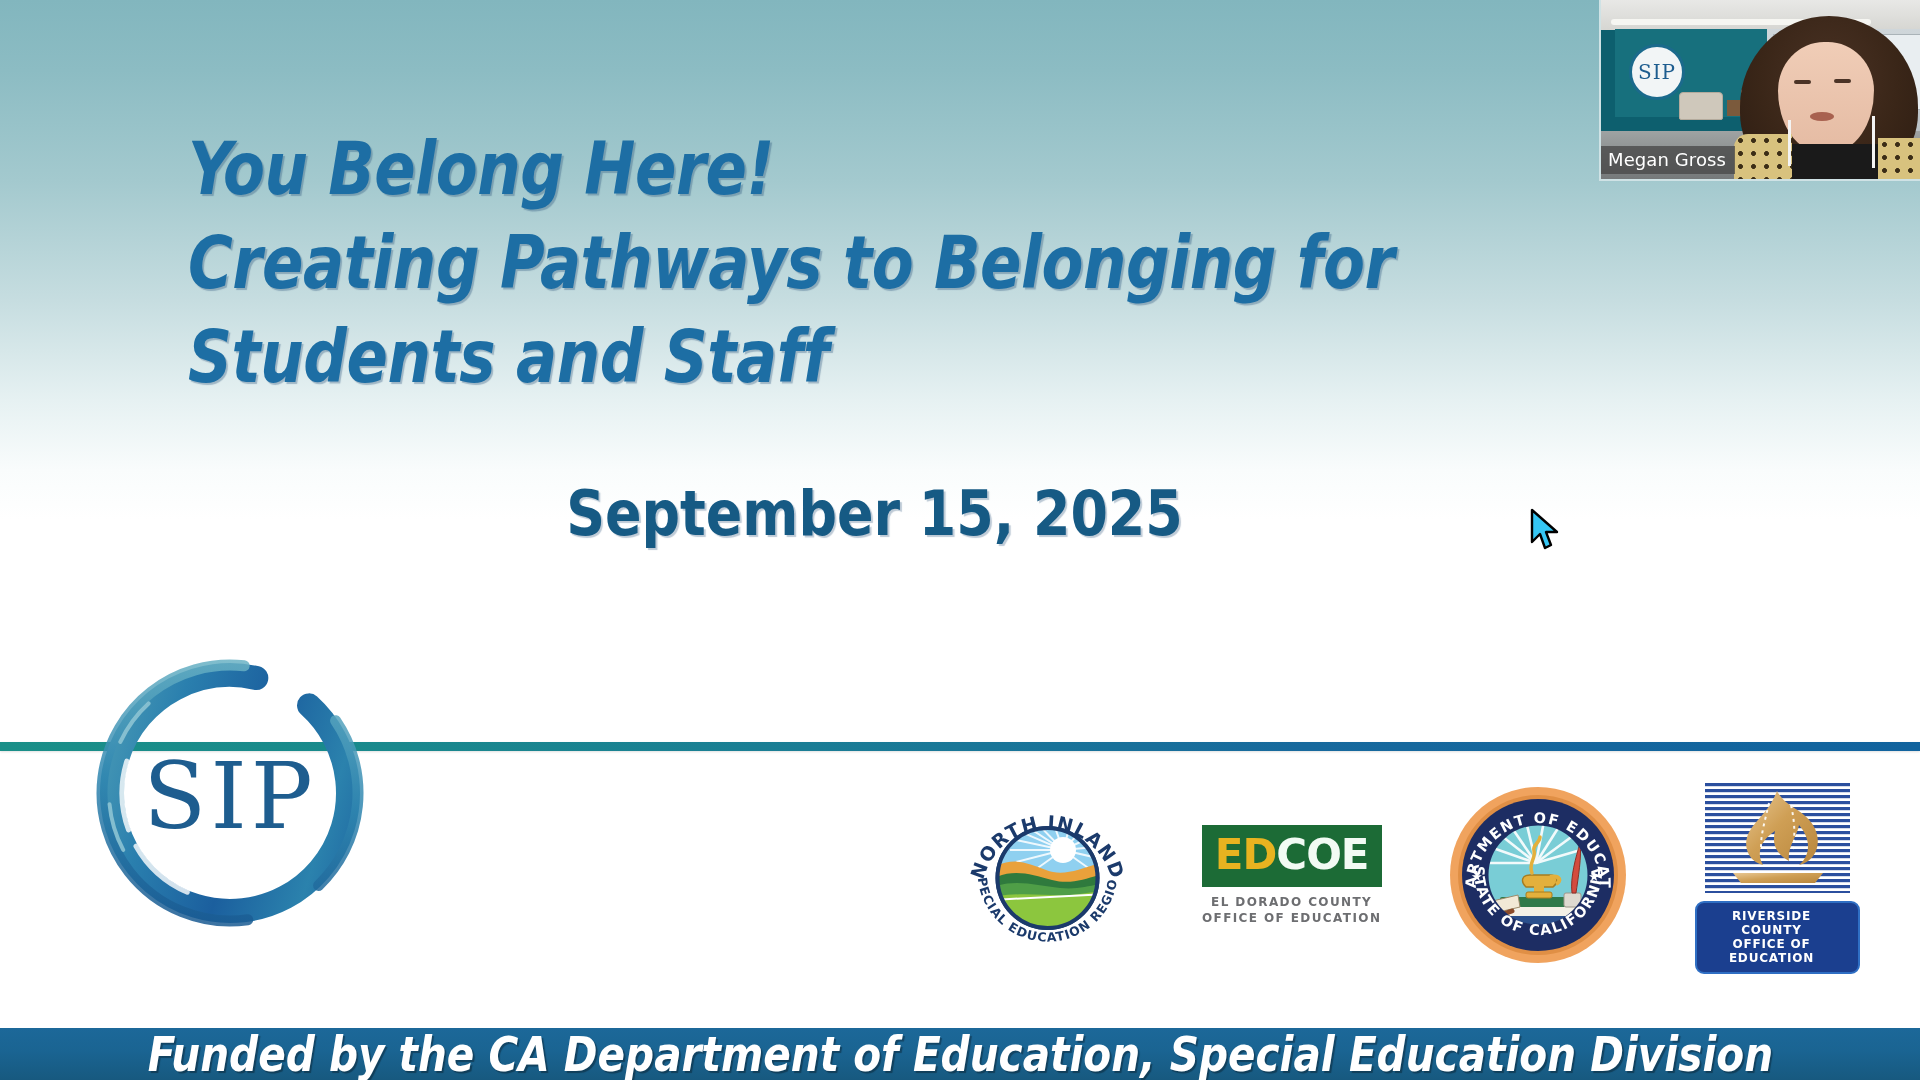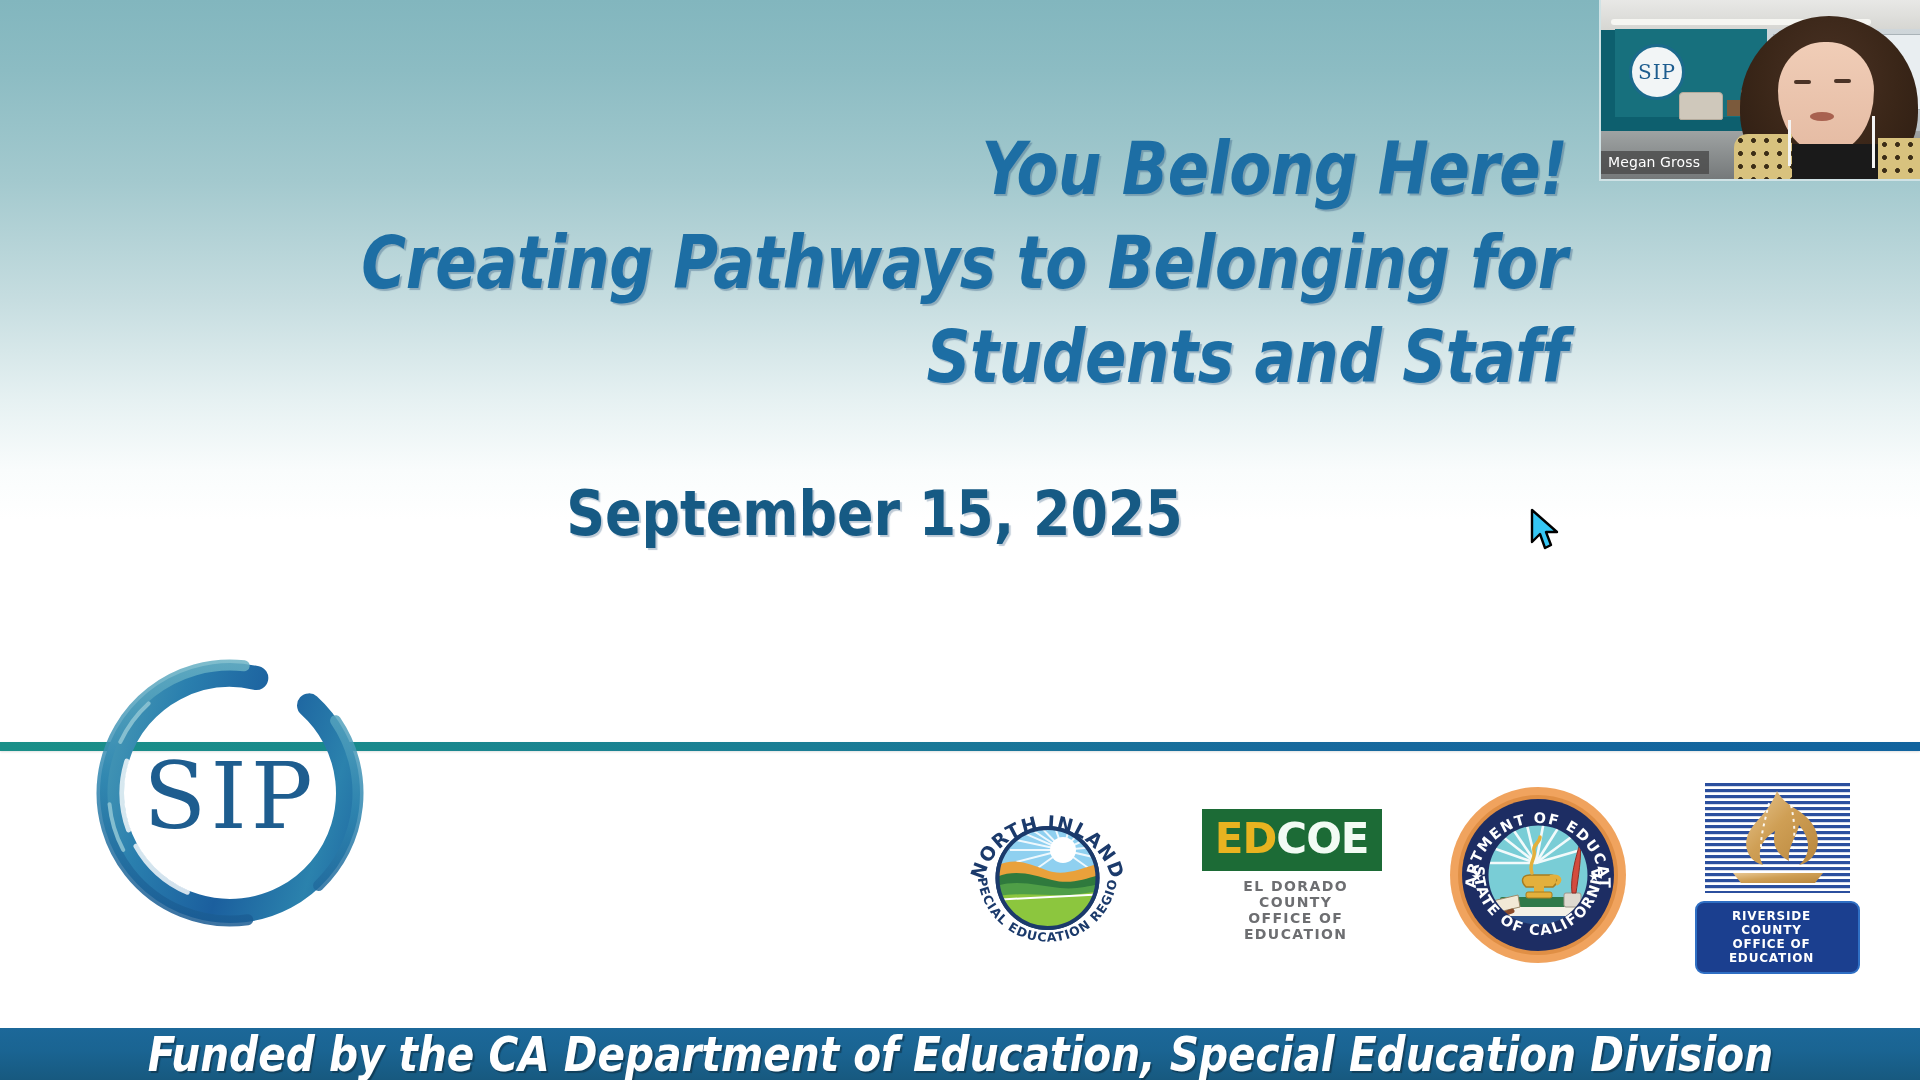--- a/index.html
+++ b/index.html
@@ -18,22 +18,22 @@
         #e6f1f2 400px,
         #f9fcfc 470px,
         #ffffff 520px,
         #ffffff 1080px);
     overflow:hidden;
   }
 
   
   #title-block {
     position:absolute;
-    left:0; right:0; top:122px;
-    text-align:right;
+    left:16px; right:0; top:122px;
+    text-align:left;
     padding:0 300px 0 120px;
   }
   .title-line {
     font-family:"DejaVu Sans Condensed","Liberation Sans Narrow","Liberation Sans", sans-serif;
     font-weight:700;
     font-style:italic;
     font-size:73px;
     line-height:94px;
     letter-spacing:-0.5px;
     color:#1d6ea4;
@@ -111,25 +111,24 @@
     font-weight:700;
     font-size:42px;
     letter-spacing:-1px;
   }
   .edcoe-ed { color:#e8b320;margin-top:12px; }
   .edcoe-coe { color:#f2fbf4;margin-top:40px; }
   .edcoe-sub {
     margin-top:7px;
     font-family:"DejaVu Sans","Liberation Sans", sans-serif;
     font-weight:700;
-    font-size:14px;
+    font-size:12px;
     letter-spacing:1.4px;
     color:#6d6e71;
     line-height:16px;
-    margin-left:8px;
   }
 
   
   .cde-seal { position:relative; width:180px; height:180px; }
   .cde-seal svg { display:block; }
 
   
   .rcoe-wrap { width:165px; }
   .rcoe-art { position:relative; width:165px; height:128px; }
   .rcoe-art svg { display:block; }
@@ -230,21 +229,21 @@
   .vt-cardigan-r { position:absolute; right:-4px; top:122px; width:52px; height:66px;
     background:#d8c27e;
     background-image:radial-gradient(#3b2d16 2.2px, transparent 2.4px);
     background-size:13px 13px; }
   .vt-earbud { position:absolute; width:3px; background:#f4f4f4; }
   #video-name {
     position:absolute; left:0; bottom:5px;
     background:rgba(72,72,72,0.78);
     color:#ffffff;
     font-family:"DejaVu Sans","Liberation Sans", sans-serif;
-    font-size:14px;
+    font-size:18px;
     padding:3px 9px 4px 7px;
     letter-spacing:0.1px;
   }
 
   
   #cursor { position:absolute; left:1528px; top:508px; width:34px; height:44px; }
 </style>
 </head>
 <body>
 

